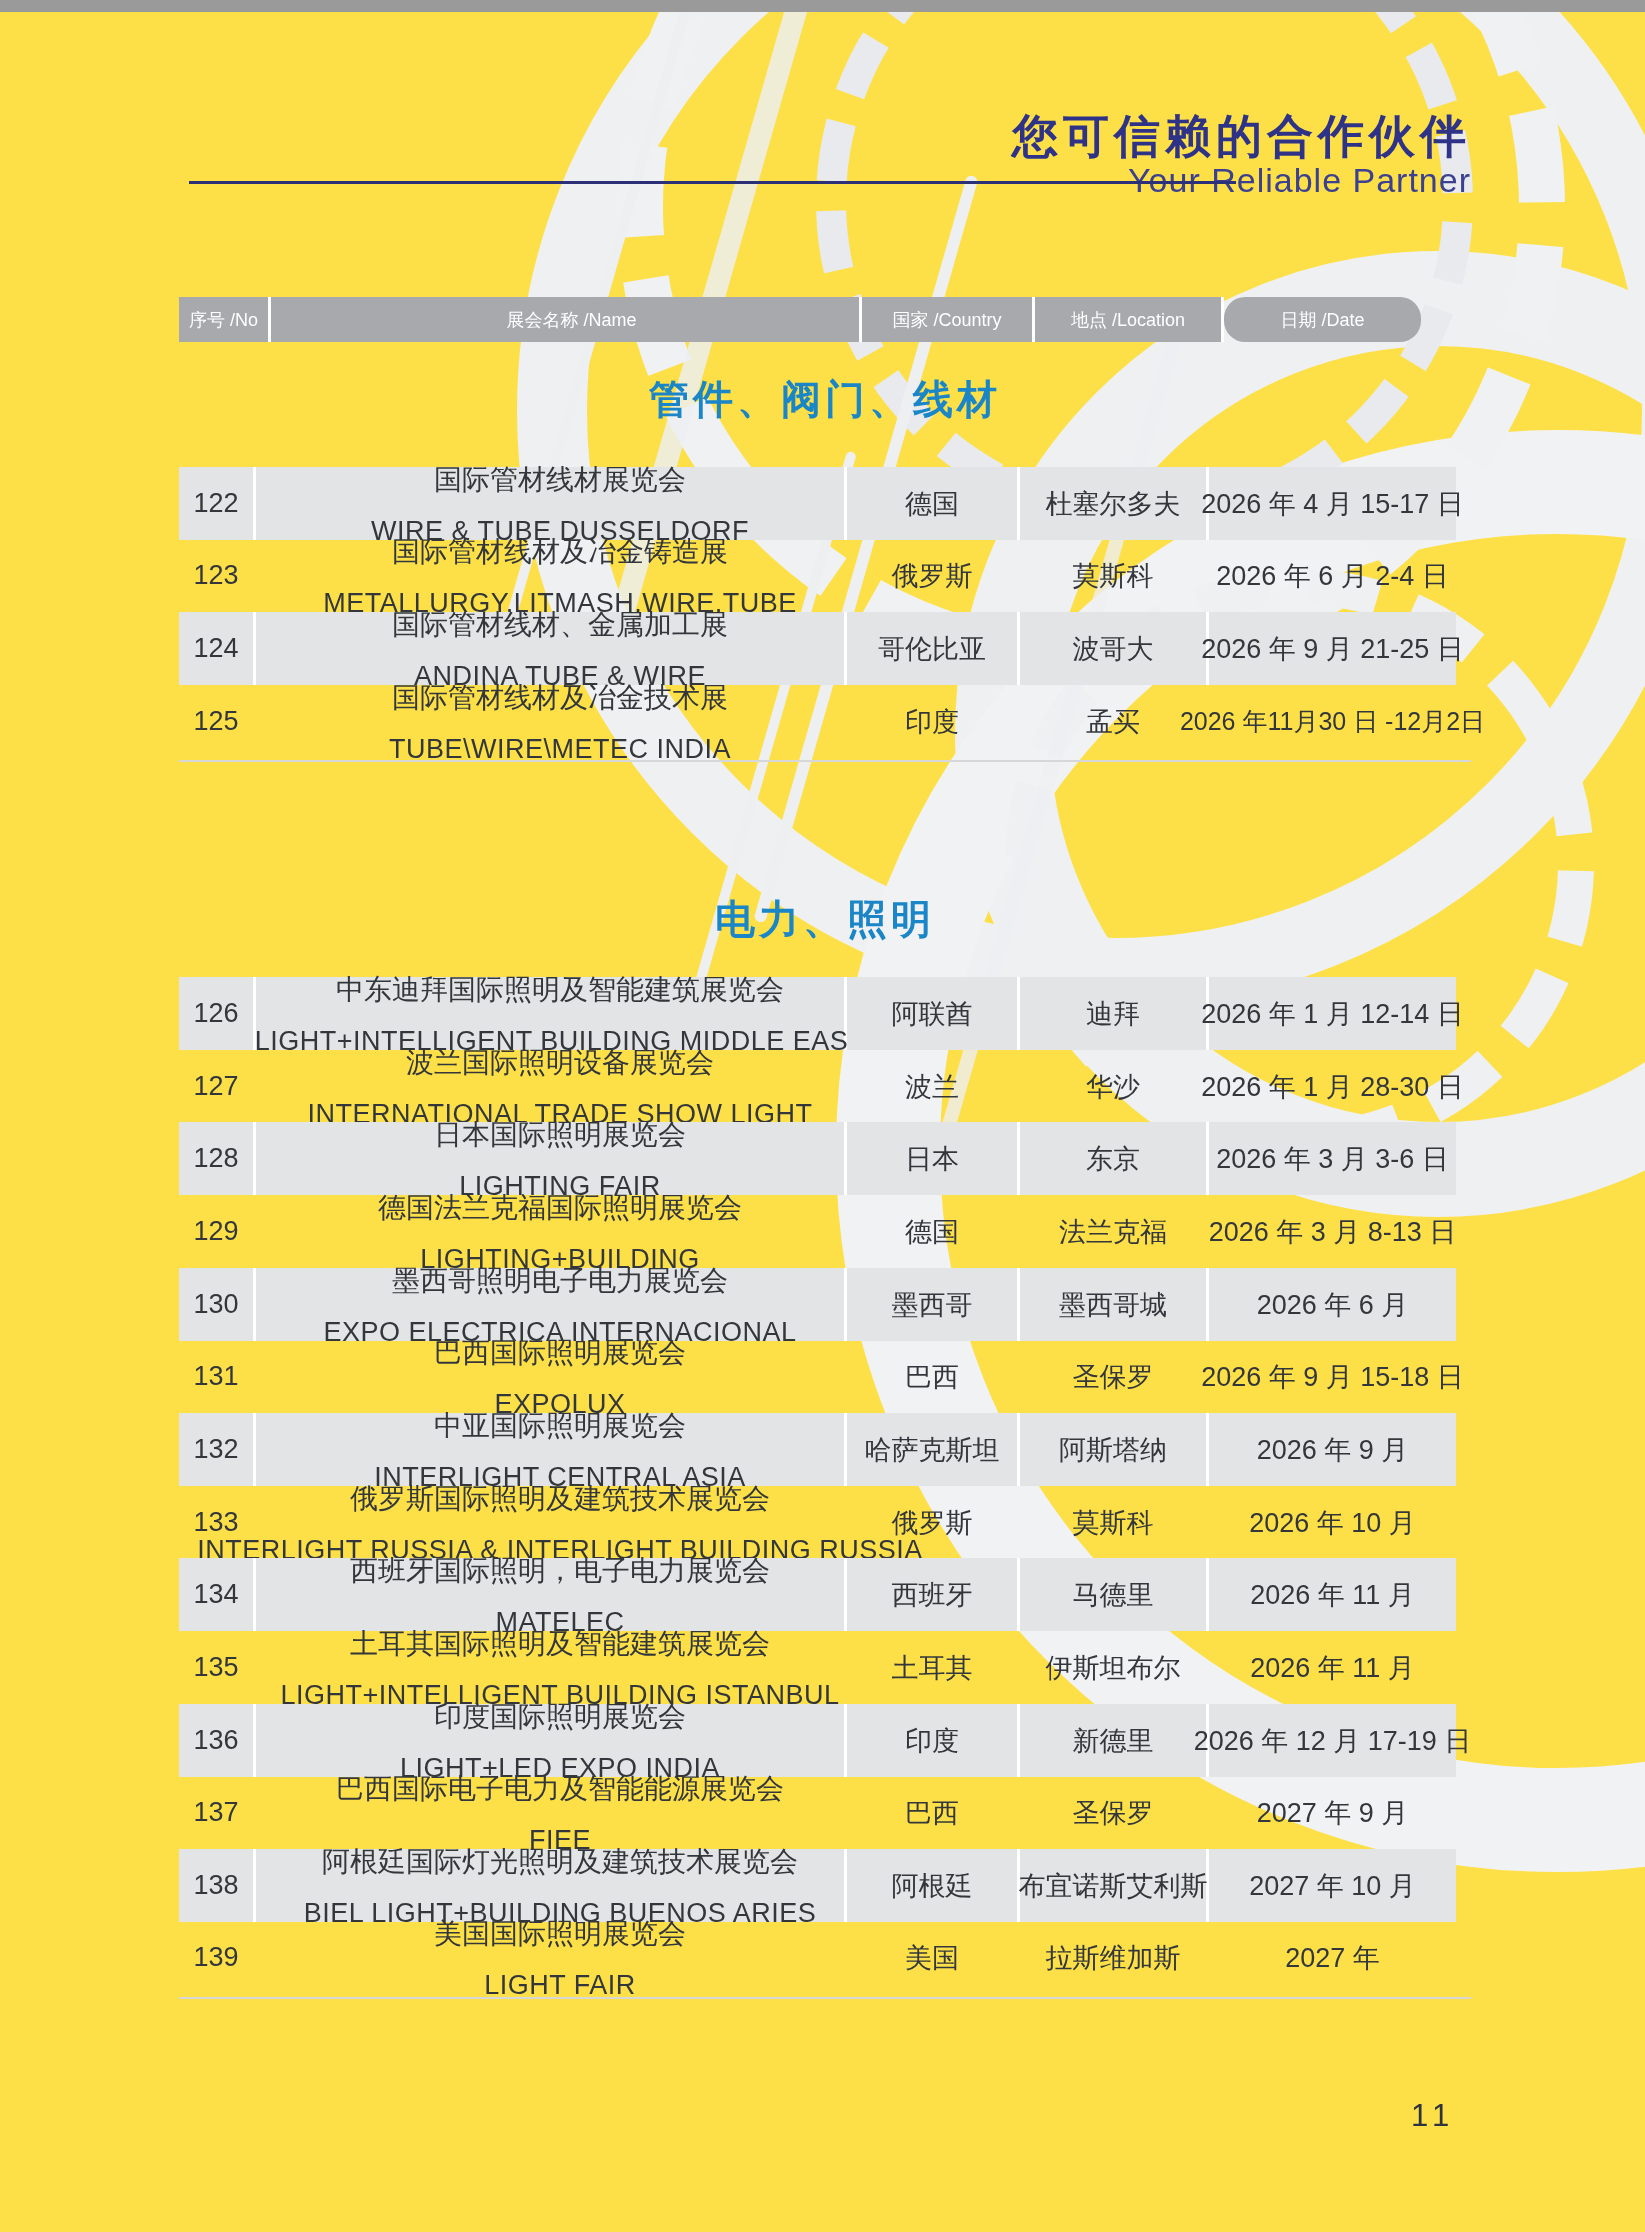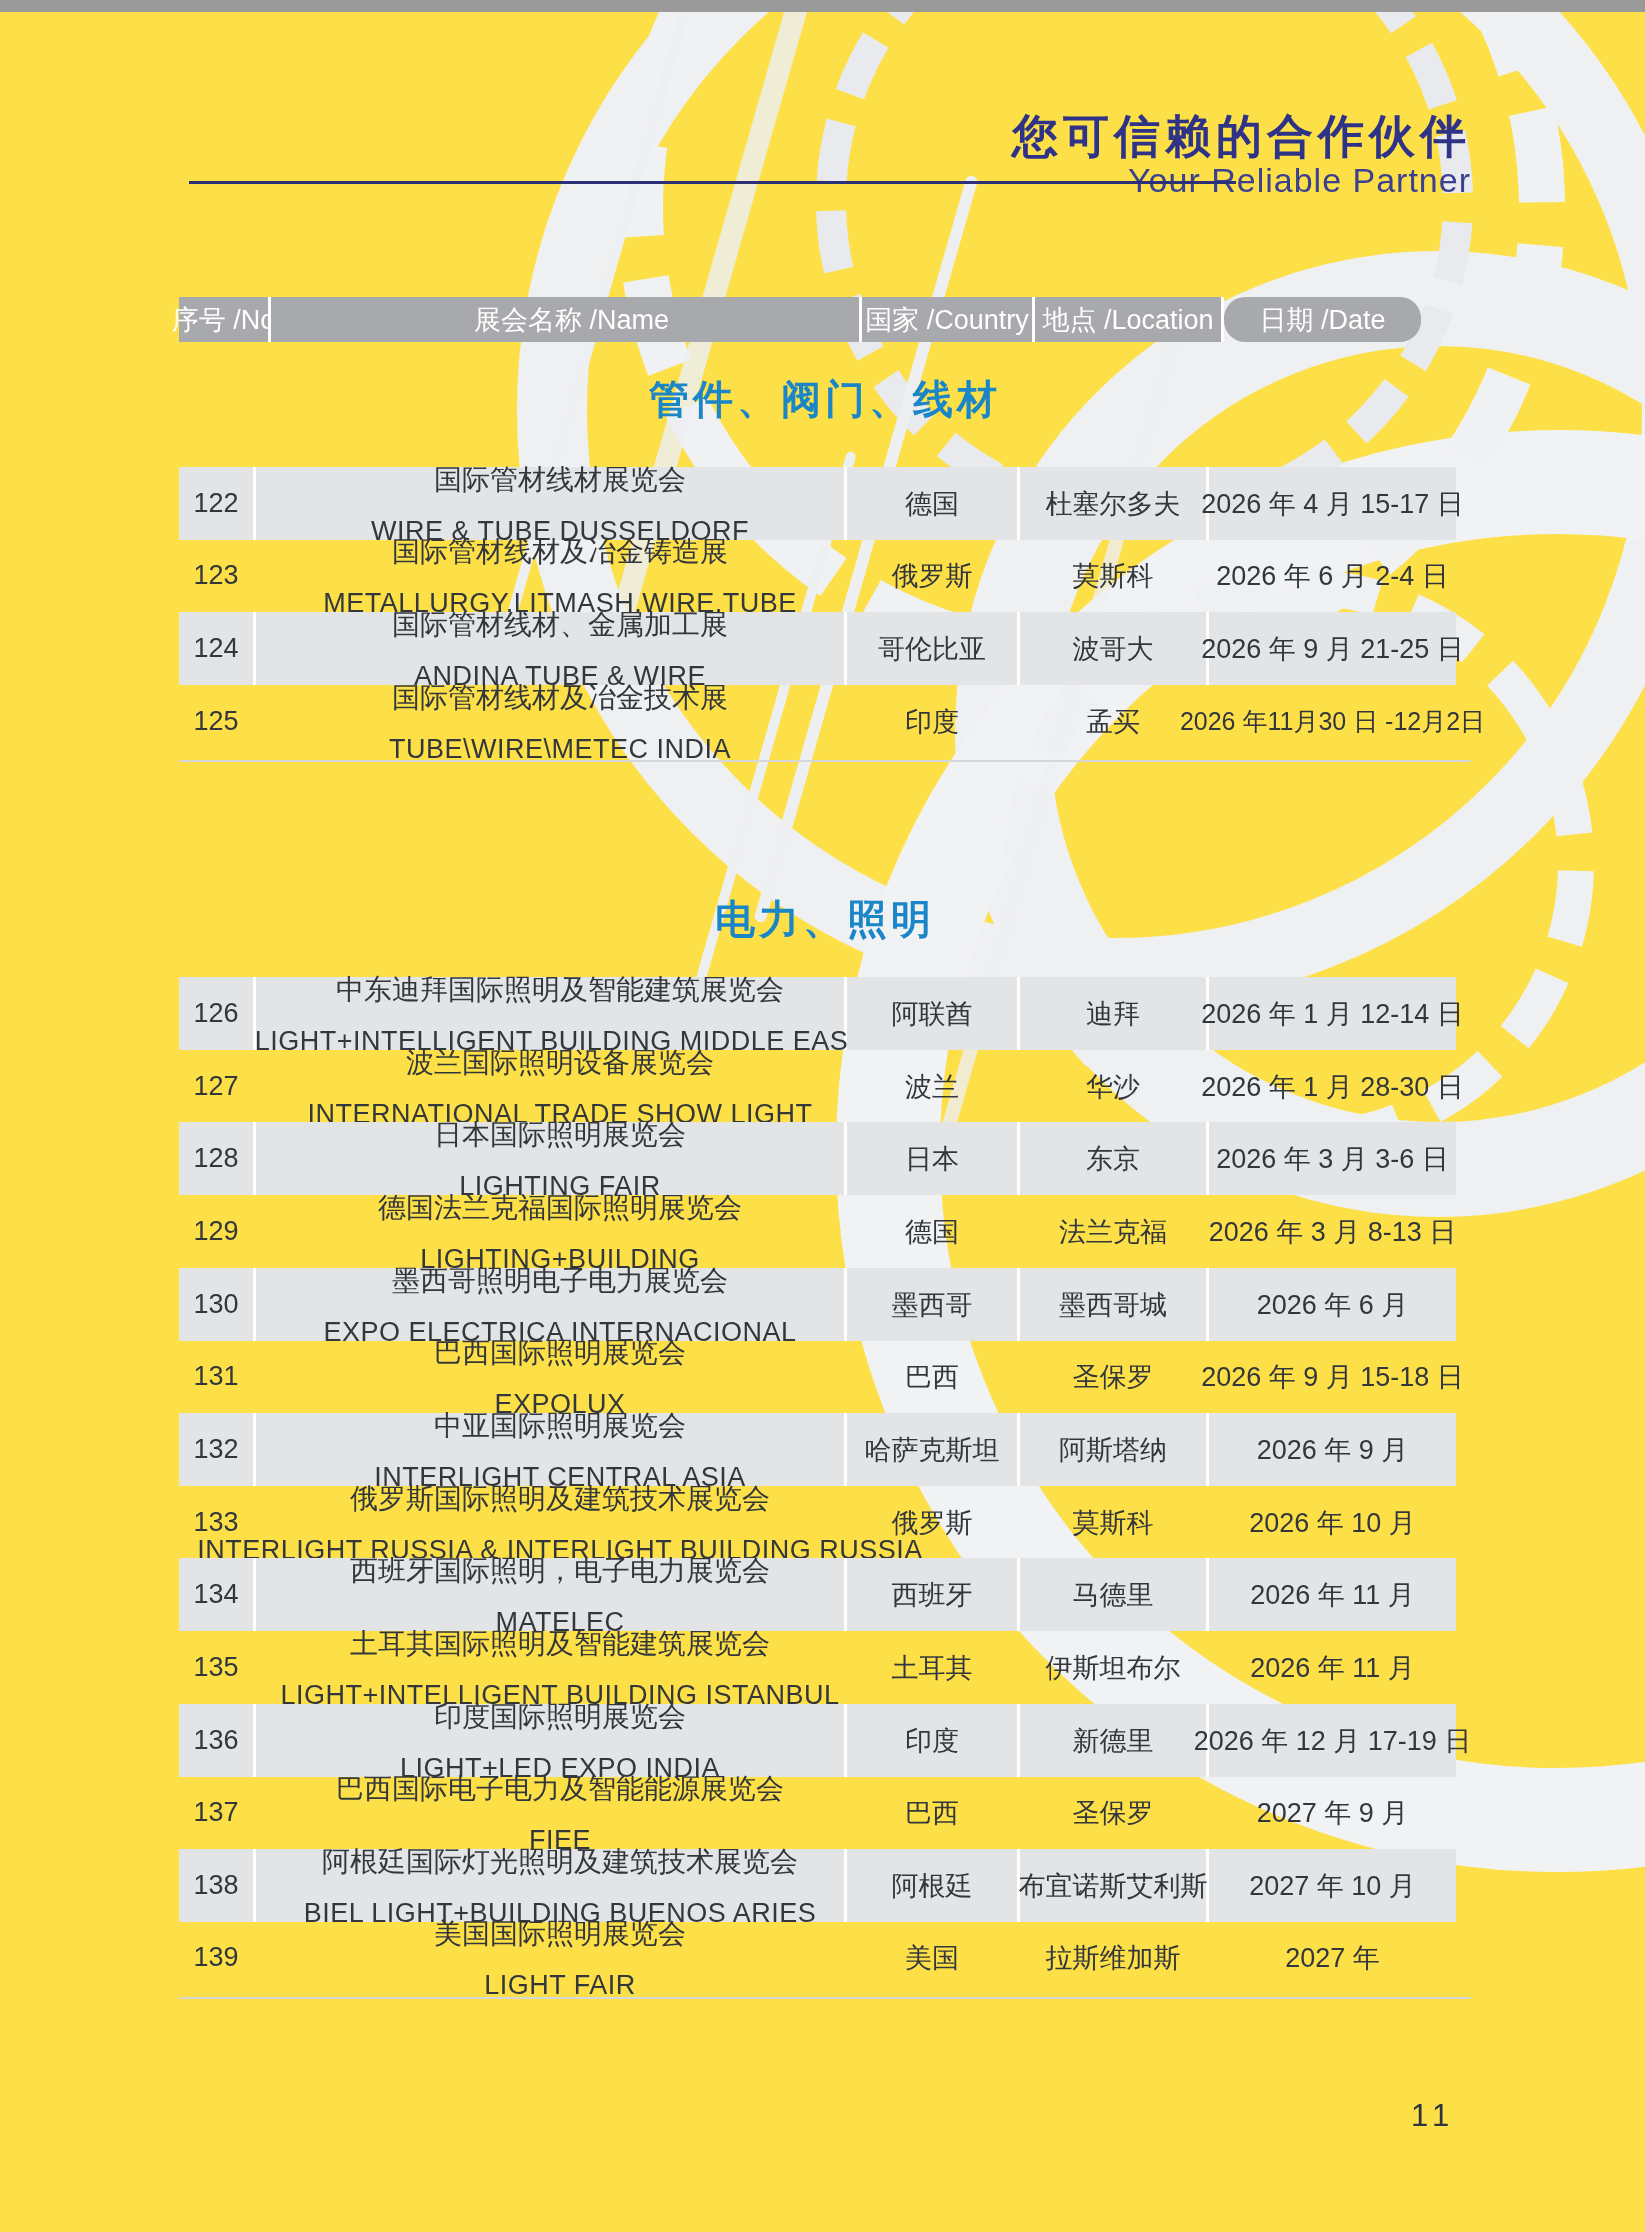--- a/index.html
+++ b/index.html
@@ -29,21 +29,21 @@
 
   
   .hdr-title{position:absolute; top:94px;  right:175px; font-size:46px; font-weight:bold;
              color:#2e3387; letter-spacing:5px; white-space:nowrap;}
   .hdr-sub  {position:absolute; top:149px; right:175px; font-size:34px; font-weight:normal;
              color:#3b4090; letter-spacing:1px; white-space:nowrap;}
   .hdr-line {position:absolute; top:169px; left:189px; width:1047px; height:3px; background:#2b3077;}
 
   
   .thead{position:absolute; left:179px; top:285px; width:1292px; height:45px; display:flex;}
-  .thead .hcell{background:#a7a9ac; color:#ffffff; font-size:27px; display:flex;
+  .thead .hcell{background:#a7a9ac; color:#ffffff; font-size:18px; display:flex;
                 align-items:center; justify-content:center; box-sizing:border-box;
                 border-right:3px solid #ffffff; white-space:nowrap;}
   .thead .hcell:last-child{border-right:none;}
   .h-no{width:92px;} .h-name{width:591px; justify-content:flex-start; padding-left:13px;}
   .h-country{width:173px;} .h-location{width:189px;} .h-date{width:197px;border-radius:21px;}
 
   .section-title{position:absolute; left:179px; width:1292px; text-align:center;
                  font-size:40px; font-weight:bold; color:#1b86c7; letter-spacing:4px;
                  white-space:nowrap;}
 

